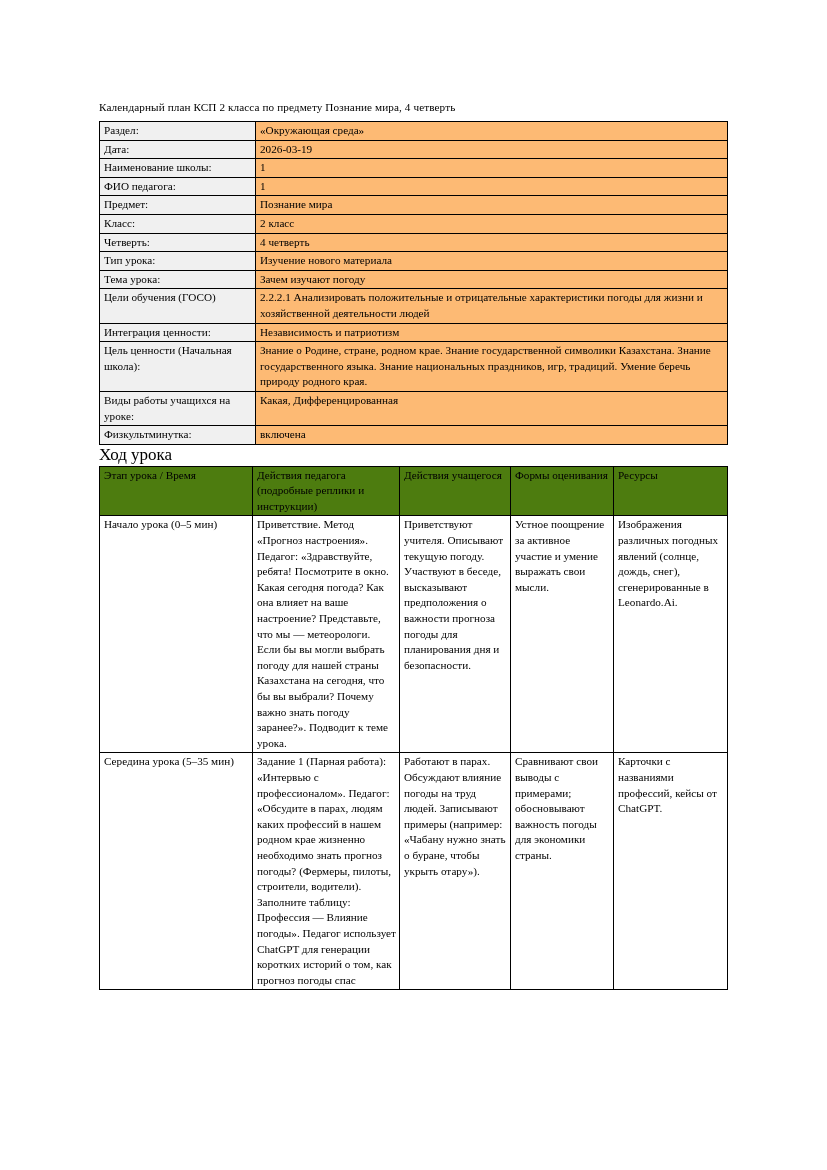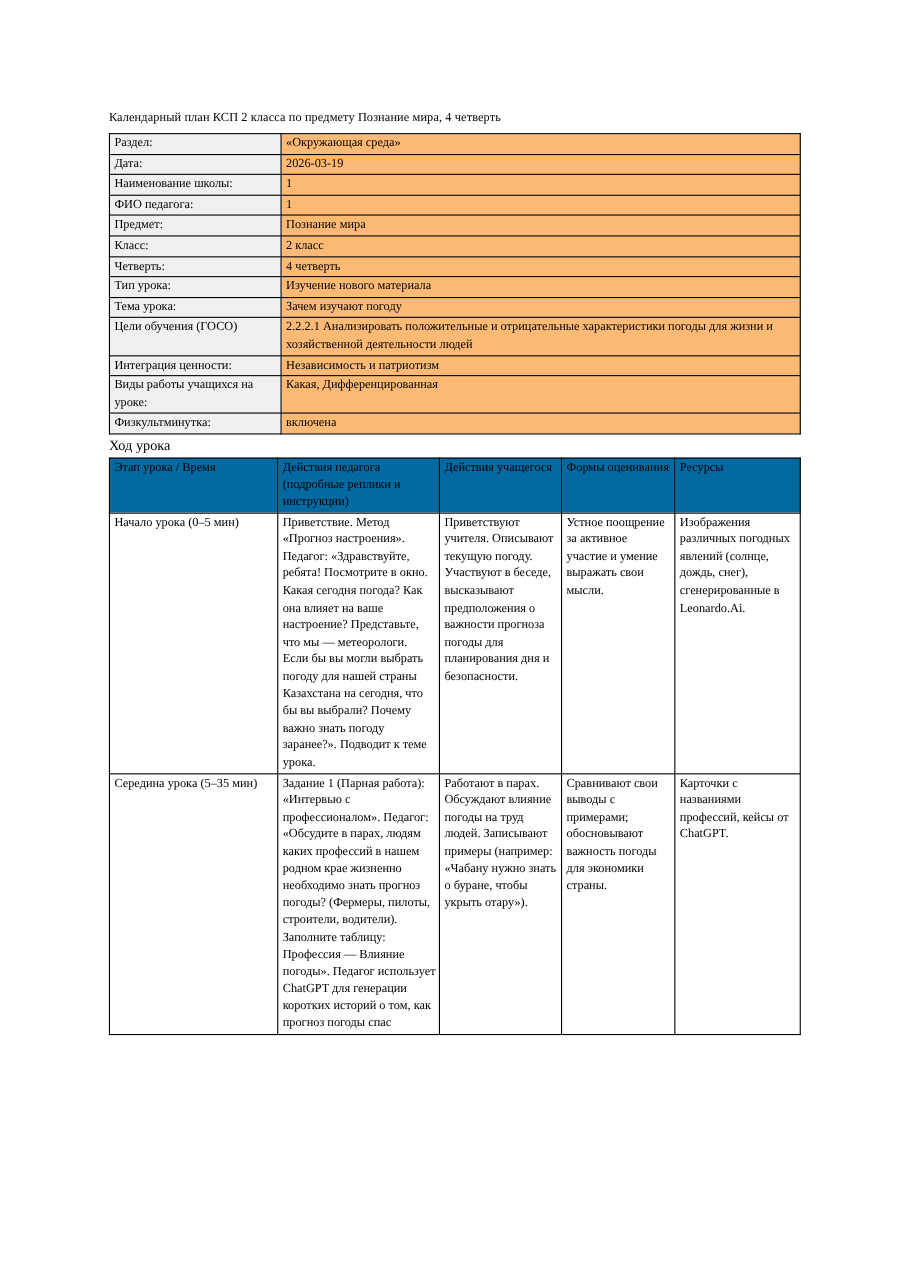--- a/index.html
+++ b/index.html
@@ -32,21 +32,21 @@
 
   .doc-title {
     font-size: 11.2px;
     line-height: 16px;
     margin: 0 0 6px 0;
     letter-spacing: 0.1px;
     white-space: nowrap;
   }
 
   .section-label {
-    font-size: 13px;
+    font-size: 17px;
     line-height: 16px;
     margin: 2px 0 3px 0;
   }
 
   table.doc-table {
     border-collapse: collapse;
     table-layout: fixed;
     width: 628px;
     font-size: 11.2px;
     line-height: 15.6px;
@@ -74,21 +74,21 @@
     background: #fdba74;
   }
 
   
   .flow-table col.f1 { width: 153px; }
   .flow-table col.f2 { width: 147px; }
   .flow-table col.f3 { width: 111px; }
   .flow-table col.f4 { width: 103px; }
   .flow-table col.f5 { width: 114px; }
   .flow-table thead td {
-    background: #0369a1;
+    background: #4d7c0f;
   }
   .flow-table tbody td {
     background: #ffffff;
   }
   .flow-table .col-stage { }
 </style>
 </head>
 <body>
 
 <div class="page">
@@ -138,20 +138,24 @@
           <td class="label">Тема урока:</td>
           <td class="value">Зачем изучают погоду</td>
         </tr>
         <tr>
           <td class="label">Цели обучения (ГОСО)</td>
           <td class="value">2.2.2.1 Анализировать положительные и отрицательные характеристики погоды для жизни и хозяйственной деятельности людей</td>
         </tr>
         <tr>
           <td class="label">Интеграция ценности:</td>
           <td class="value">Независимость и патриотизм</td>
+        </tr>
+        <tr>
+          <td class="label">Цель ценности (Начальная школа):</td>
+          <td class="value">Знание о Родине, стране, родном крае. Знание государственной символики Казахстана. Знание государственного языка. Знание национальных праздников, игр, традиций. Умение беречь природу родного края.</td>
         </tr>
         <tr>
           <td class="label">Виды работы учащихся на уроке:</td>
           <td class="value">Какая, Дифференцированная</td>
         </tr>
         <tr>
           <td class="label">Физкультминутка:</td>
           <td class="value">включена</td>
         </tr>
       </tbody>

